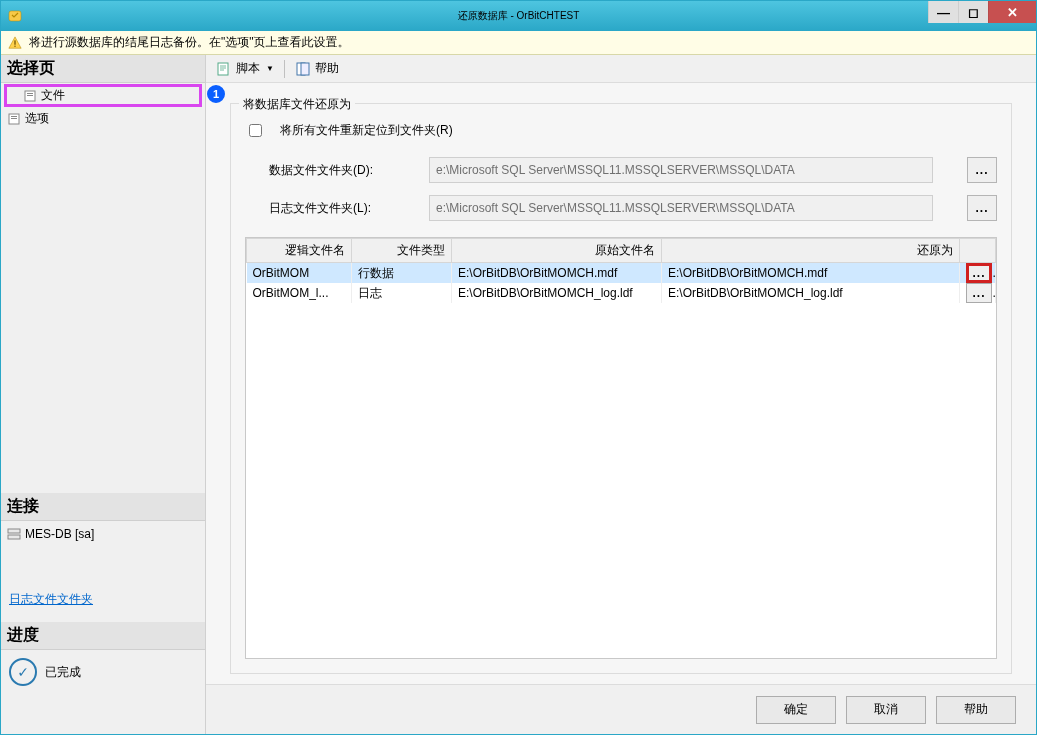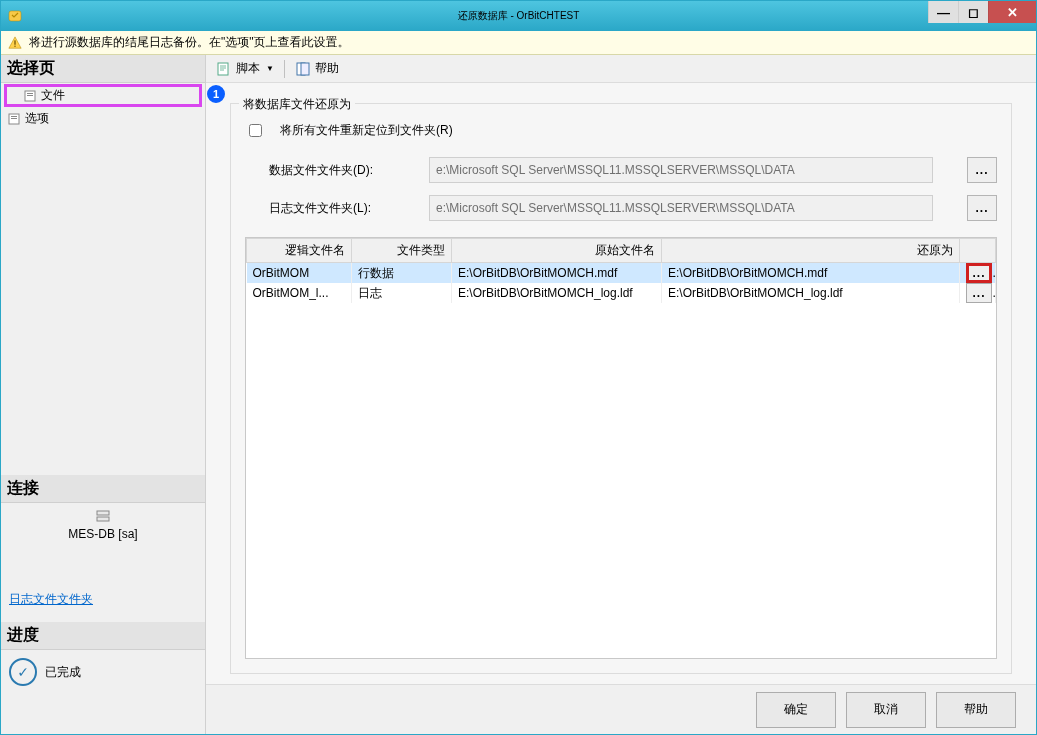--- a/index.html
+++ b/index.html
@@ -64,21 +64,21 @@
 table.grid { width: 100%; border-collapse: collapse; table-layout: fixed; }
 table.grid th { background: #f0f0f0; border: 1px solid #d6d6d6; padding: 3px 6px; text-align: right; font-weight: normal; font-size: 12px; }
 table.grid td { border-right: 1px solid #eee; padding: 0 6px; font-size: 12px; white-space: nowrap; overflow: hidden; text-overflow: ellipsis; }
 table.grid tr.selrow td { background: #cfe8ff; }
 .cell-btn { width: 26px; height: 20px; border: 1px solid #a9a9a9; background: #efefef; display: inline-flex; align-items: center; justify-content: center; font-weight: bold; cursor: pointer; letter-spacing: 1px; }
 .cell-btn.selwrap { border: 3px solid #d02020; }
 td.btncol { position: relative; overflow: visible; }
 
 
 .footer { height: 50px; border-top: 1px solid #dcdcdc; display: flex; align-items: center; justify-content: flex-end; gap: 10px; padding: 0 20px; background: #f0f0f0; }
-.footer .btn { width: 80px; height: 36px; border: 1px solid #adadad; background: #e9e9e9; display: flex; align-items: center; justify-content: center; cursor: pointer; }
+.footer .btn { width: 80px; height: 28px; border: 1px solid #adadad; background: #e9e9e9; display: flex; align-items: center; justify-content: center; cursor: pointer; }
 
 svg { display: block; }
 </style>
 </head>
 <body>
 
 <div class="window">
 
   <div class="titlebar">
     <span class="icon">
@@ -129,21 +129,21 @@
                 <rect x="3" y="3" width="6" height="1" fill="#888"></rect>
                 <rect x="3" y="5" width="6" height="1" fill="#888"></rect>
               </svg>
             </span>
           <span>选项</span>
         </div>
       </div>
       <div class="side-gap"></div>
 
       <div class="side-section-h">连接</div>
-      <div class="side-item" style="padding:6px;flex-direction:column;">
+      <div class="side-item" style="padding:6px;">
         <span class="sicon">
             <svg width="14" height="14">
               <rect x="1" y="2" width="12" height="4" fill="#e8e8e8" stroke="#888"></rect>
               <rect x="1" y="8" width="12" height="4" fill="#e8e8e8" stroke="#888"></rect>
             </svg>
           </span>
         <span>MES-DB [sa]</span>
       </div>
       <div style="height:40px;"></div>
       <div><span class="side-link">日志文件文件夹</span></div>

